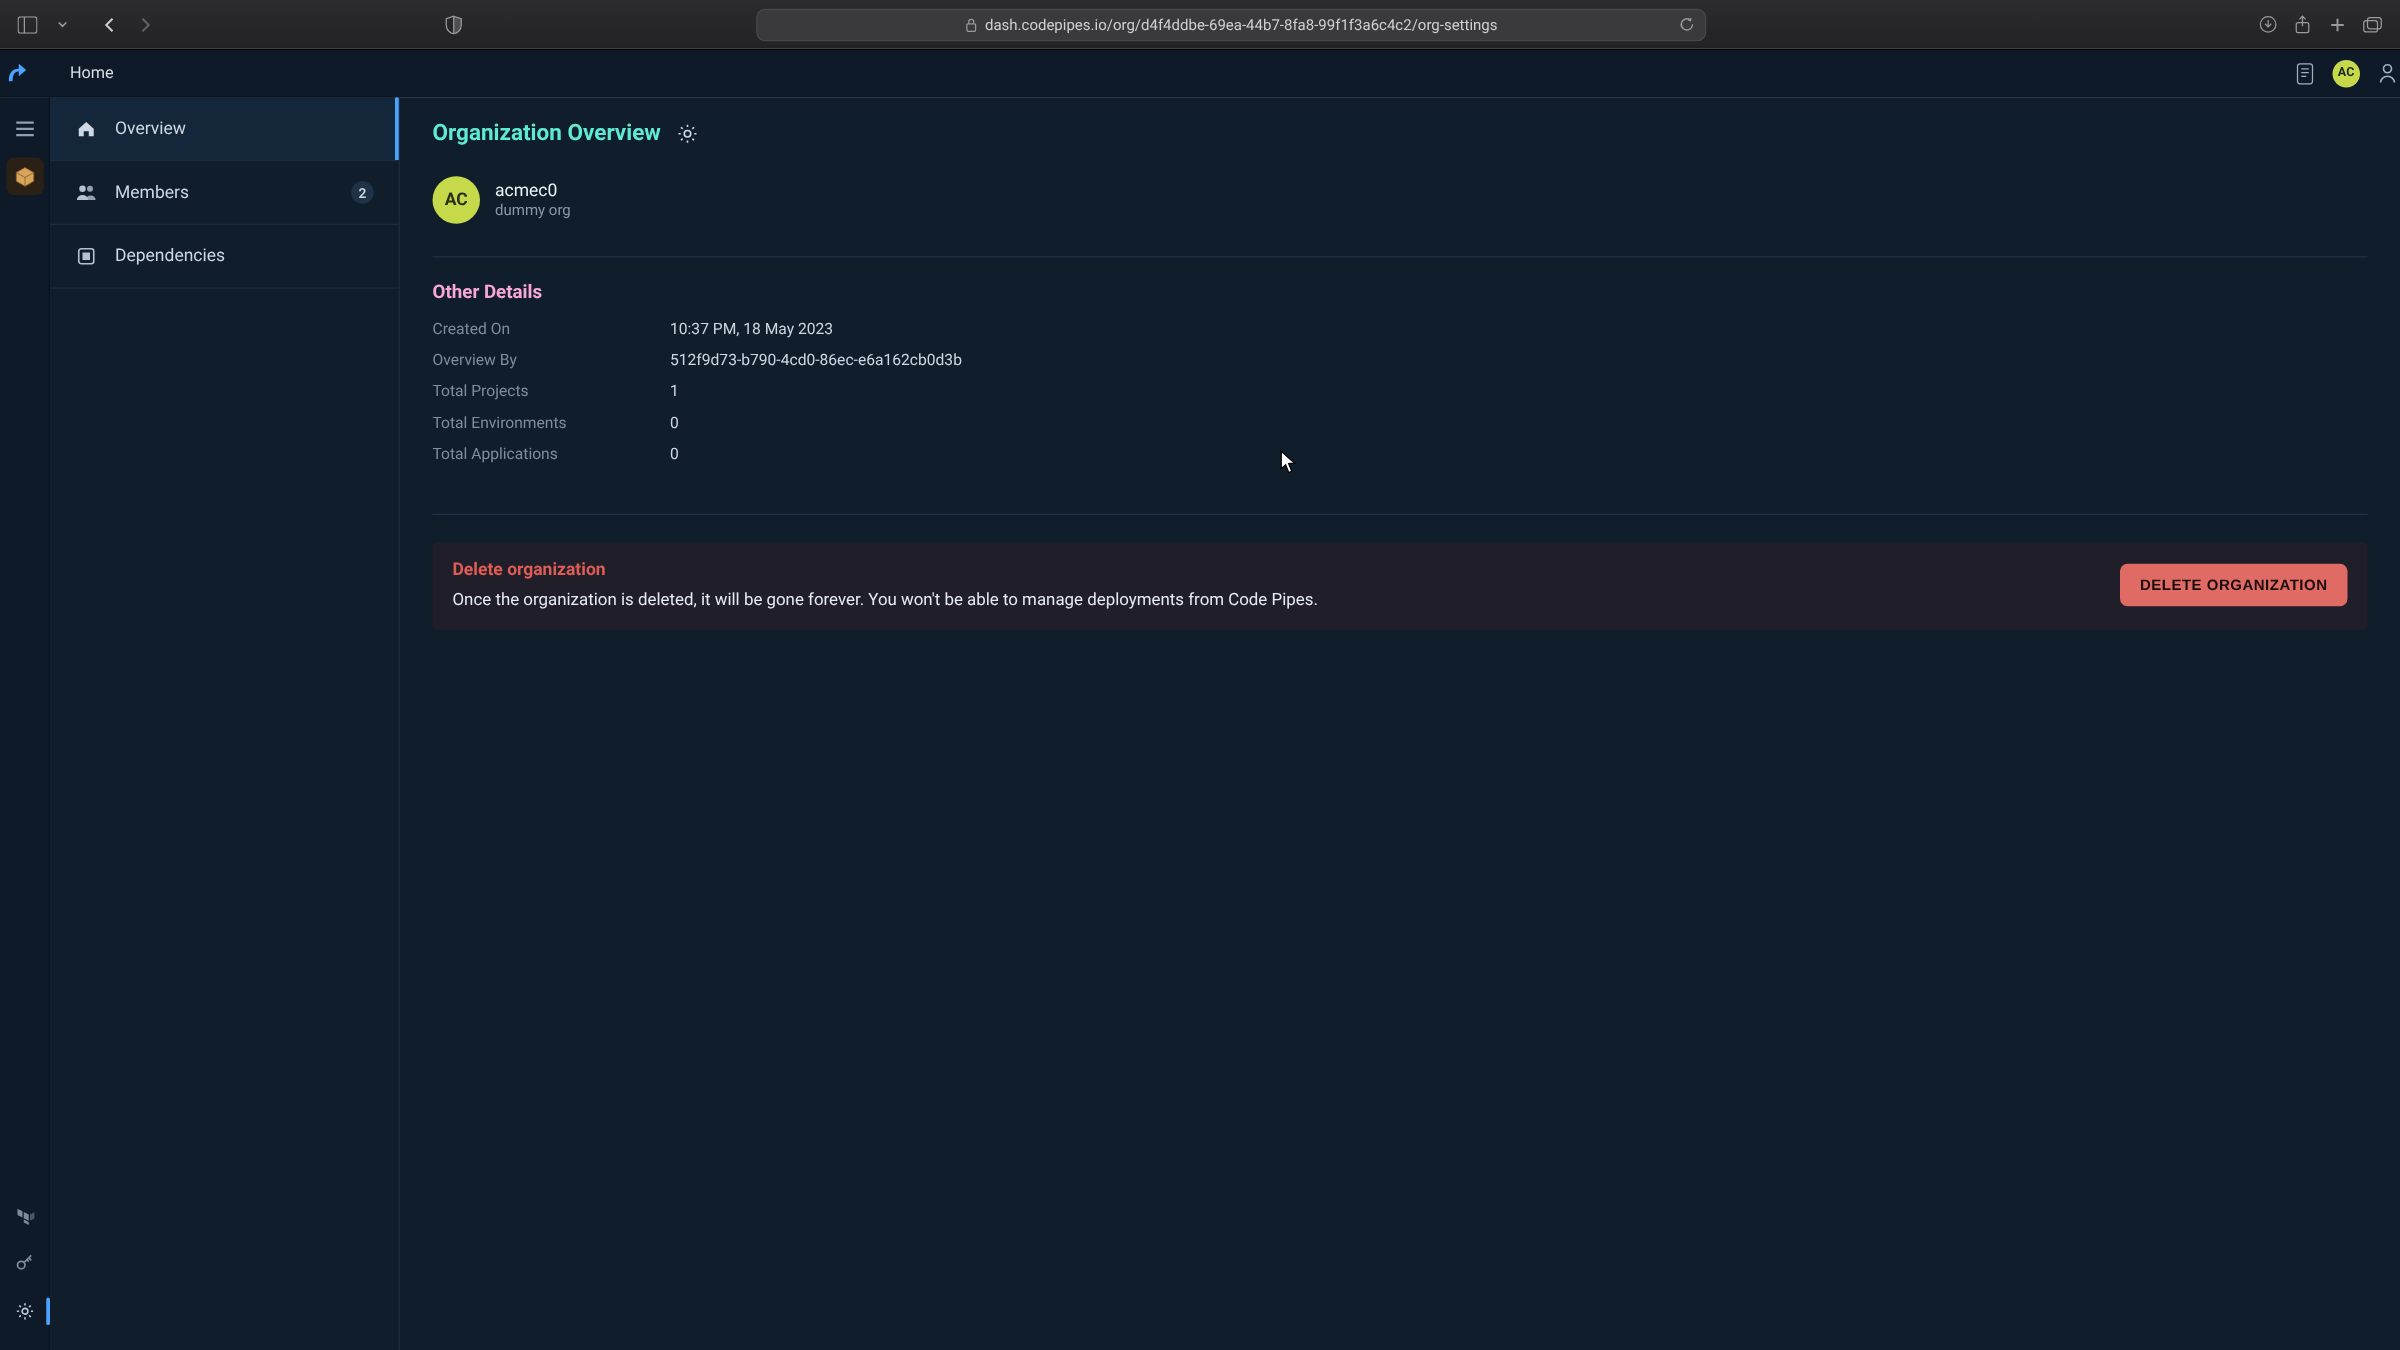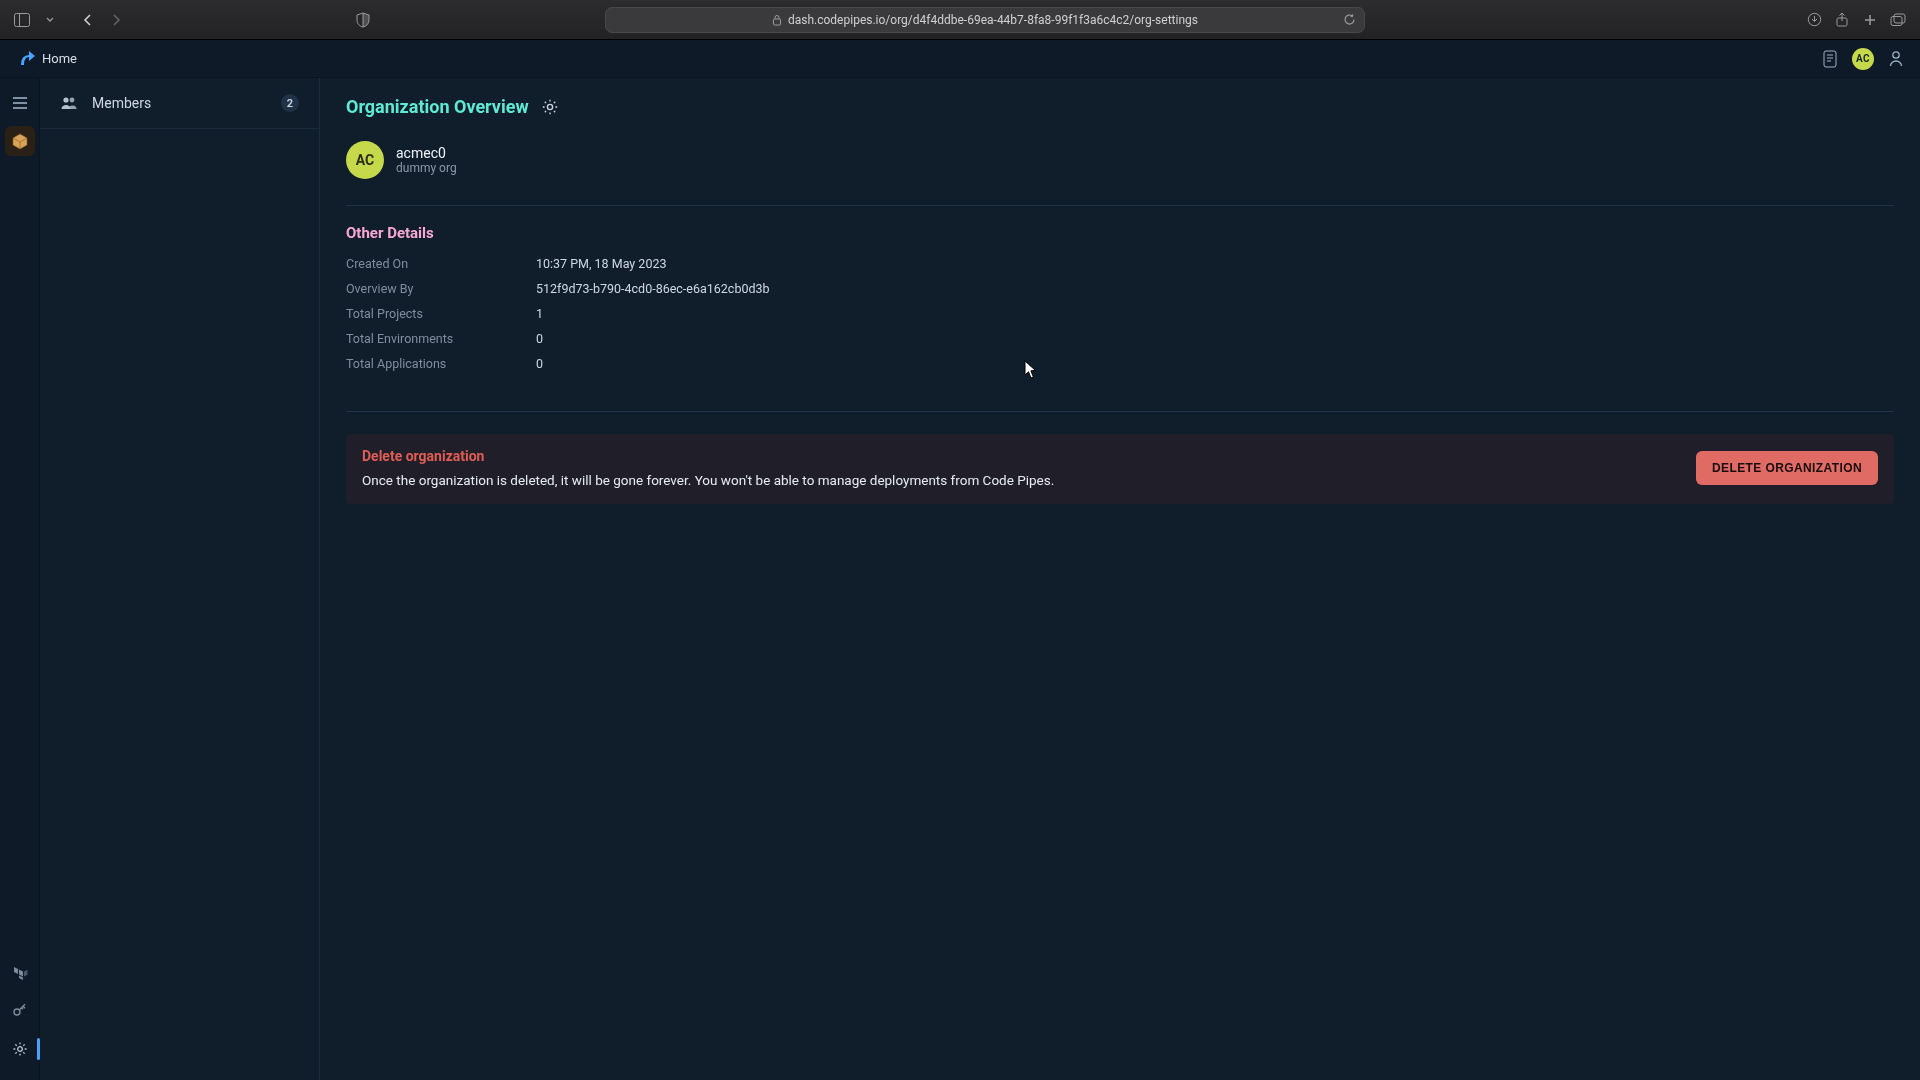--- a/index.html
+++ b/index.html
@@ -42,22 +42,22 @@
   .chrome-left-group, .chrome-right-group { display: flex; align-items: center; gap: 4px; }
   .chrome-far-left { display:flex; align-items:center; gap:4px; margin-right: 6px; }
   .chrome-shield { margin-left: auto; margin-right: 8px; }
 
   
   .app-header {
     height: 38px;
     background: #0e1a27;
     display: flex;
     align-items: center;
-    padding: 0 16px;
-    gap: 4px;
+    padding: 0 2px;
+    gap: 32px;
     color: #d8dee6;
     font-size: 13px;
     border-bottom: 1px solid #0a1420;
   }
   .app-logo {
     width: 22px; height: 22px;
     display:flex; align-items:center; justify-content:center;
   }
   .app-header-right { margin-left: auto; display: flex; align-items: center; gap: 14px; }
   .avatar-badge {
@@ -393,32 +393,49 @@
     <div class="rail-item active-right">
       <svg width="16" height="16" viewBox="0 0 16 16">
           <circle cx="8" cy="8" r="2.3" fill="none" stroke="#b9c6d4" stroke-width="1.3"></circle>
           <path d="M8 1.5 V3.3 M8 12.7 V14.5 M1.5 8 H3.3 M12.7 8 H14.5 M3.4 3.4 L4.7 4.7 M11.3 11.3 L12.6 12.6 M12.6 3.4 L11.3 4.7 M4.7 11.3 L3.4 12.6" stroke="#b9c6d4" stroke-width="1.3"></path>
         </svg>
     </div>
     <div style="height:8px;"></div>
   </div>
 
   <div class="sidebar">
+    <div class="sidebar-item active">
+      <span class="icon-slot">
+        <svg width="16" height="16" viewBox="0 0 16 16">
+            <path d="M2 8 L8 2.5 L14 8 V14 H10 V10 H6 V14 H2 Z" fill="#cfd8e2"></path>
+          </svg>
+      </span>
+      <span class="nav-label">Overview</span>
+    </div>
     <div class="sidebar-item">
       <span class="icon-slot">
         <svg width="18" height="14" viewBox="0 0 18 14">
             <circle cx="6" cy="4" r="2.6" fill="#b7c2cf"></circle>
             <circle cx="12" cy="4" r="2.4" fill="#b7c2cf" opacity=".8"></circle>
             <path d="M1.5 13 a4.5 4 0 0 1 9 0 Z" fill="#b7c2cf"></path>
             <path d="M8.5 13 a4 3.6 0 0 1 8 0 Z" fill="#b7c2cf" opacity=".8"></path>
           </svg>
       </span>
       <span class="nav-label">Members</span>
       <span class="sidebar-badge">2</span>
     </div>
+    <div class="sidebar-item">
+      <span class="icon-slot">
+        <svg width="16" height="16" viewBox="0 0 16 16">
+            <rect x="2" y="2" width="12" height="12" rx="2" fill="none" stroke="#b7c2cf" stroke-width="1.3"></rect>
+            <rect x="5" y="5" width="6" height="6" fill="#b7c2cf"></rect>
+          </svg>
+      </span>
+      <span class="nav-label">Dependencies</span>
+    </div>
   </div>
 
   <div class="content">
     <div class="page-title-row">
       <span class="page-title">Organization Overview</span>
       <span>
         <svg width="18" height="18" viewBox="0 0 18 18">
             <circle cx="9" cy="9" r="2.6" fill="none" stroke="#cfd8e2" stroke-width="1.3"></circle>
             <path d="M9 1.8 V3.6 M9 14.4 V16.2 M1.8 9 H3.6 M14.4 9 H16.2 M3.8 3.8 L5.1 5.1 M12.9 12.9 L14.2 14.2 M14.2 3.8 L12.9 5.1 M5.1 12.9 L3.8 14.2" stroke="#cfd8e2" stroke-width="1.3"></path>
           </svg>

